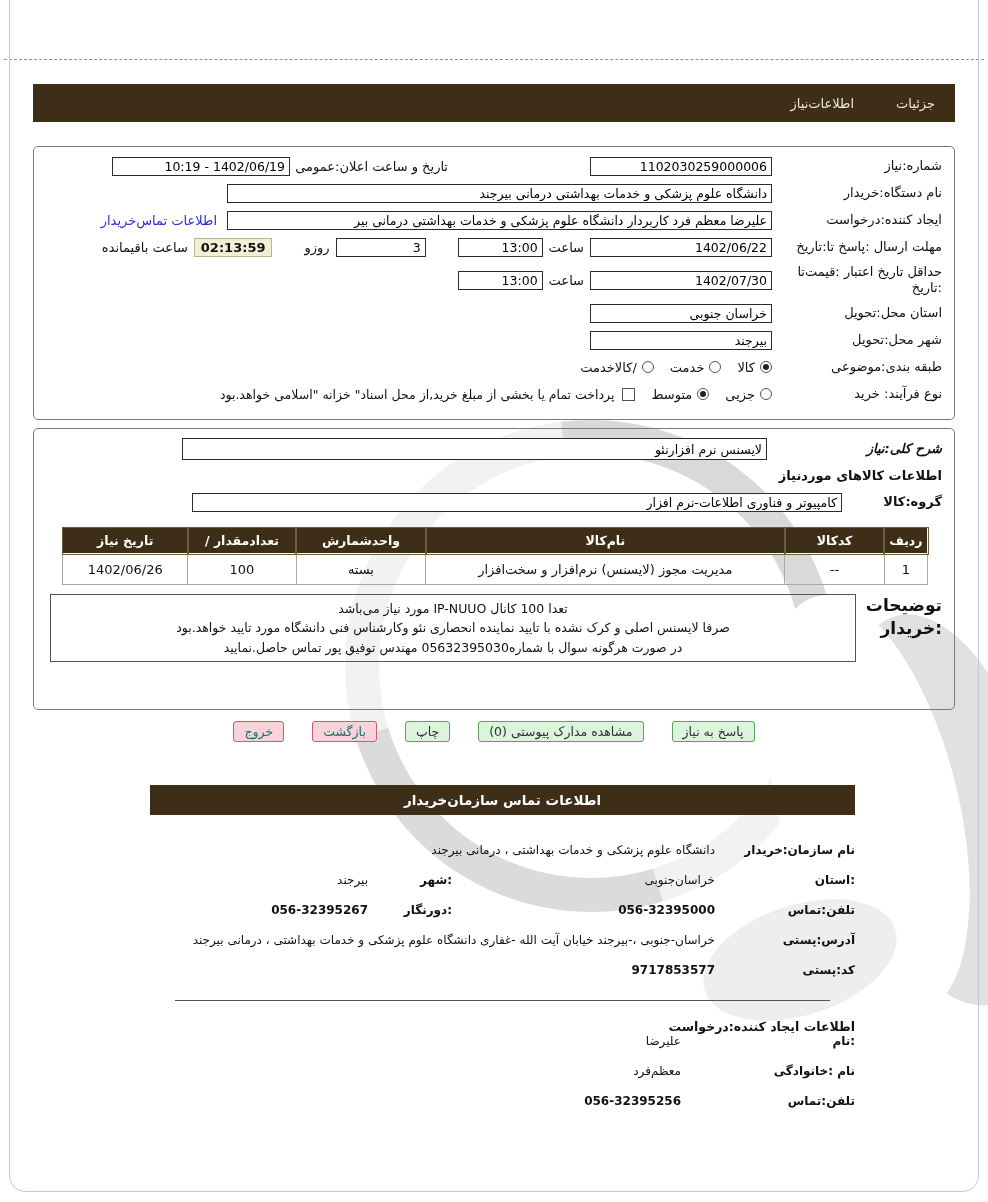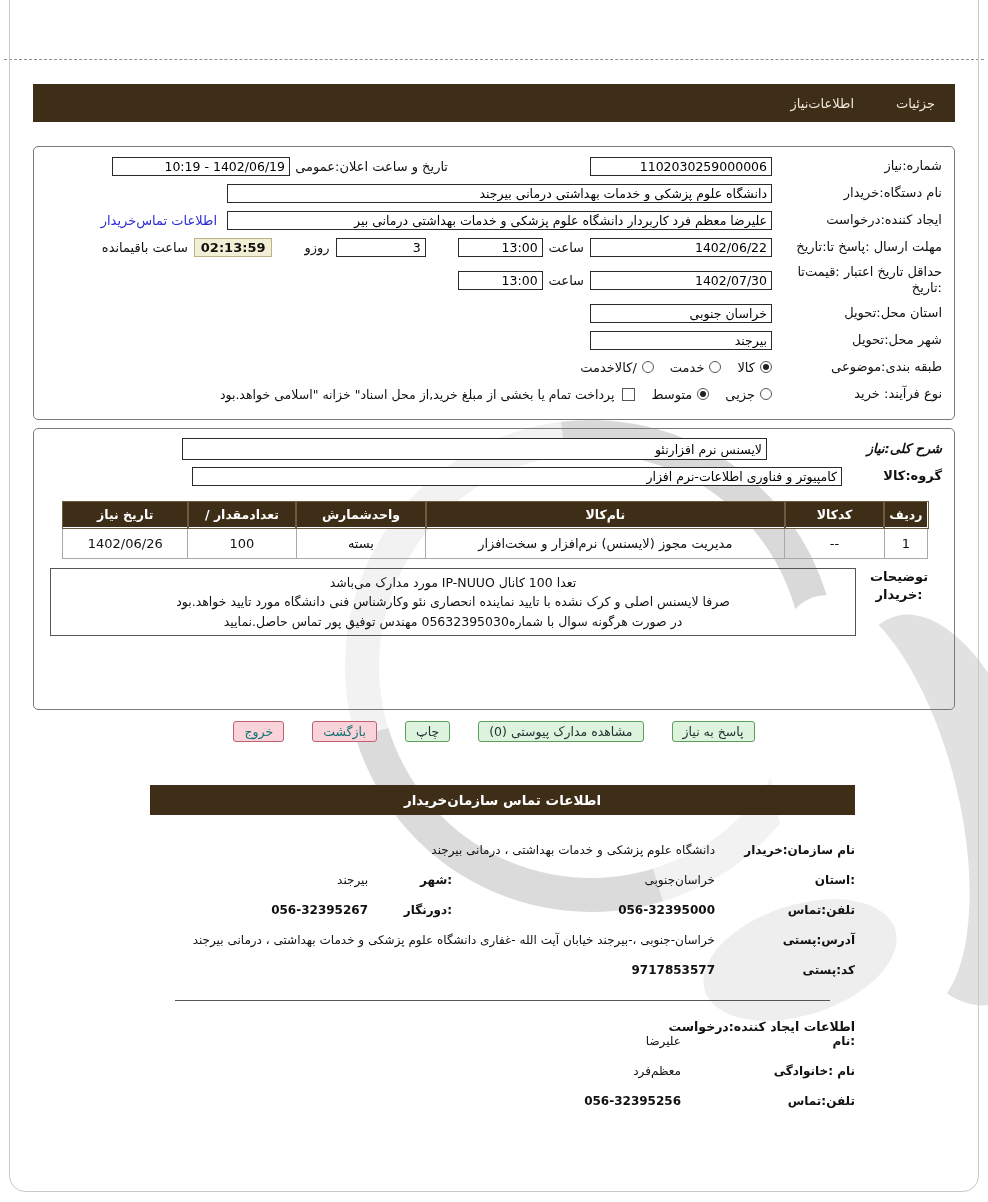--- a/index.html
+++ b/index.html
@@ -48,21 +48,21 @@
   .optlab { margin-left:16px; font-size:13px; }
   .note-txt { font-size:12.5px; }
 
   .items-title { font-weight:bold; font-size:13px; margin:8px 0 9px; }
   table.goods { border-collapse:collapse; width:calc(100% - 30px); margin:14px 14px 0 16px; }
   table.goods th { background:#3e2e18; color:#fff; border:1px solid #fff; outline:1px solid #6b5b41; font-size:12.5px; font-weight:bold; height:26px; padding:1px 4px; }
   table.goods td { border:1px solid #a9a9a9; font-size:13px; text-align:center; height:31px; padding:2px 6px; background:#fff0; }
   .col-row { width:5%; } .col-code { width:11.5%; } .col-name { width:41.5%; } .col-unit { width:15%; } .col-qty { width:12.5%; } .col-date { width:14.5%; }
 
   .notes-row { display:flex; align-items:flex-start; margin-top:9px; }
-  .notes-lab { flex:0 0 86px; font-weight:bold; font-size:13px; line-height:1.35;text-align:center; }
+  .notes-lab { flex:0 0 86px; font-weight:bold; font-size:17px; line-height:1.35; }
   .notes-box { flex:1; border:1px solid #555; min-height:60px; padding:4px 8px; text-align:center; font-size:12.5px; line-height:1.55; margin-left:4px; background:#fff0; }
 
   .btnrow { position:absolute; top:721px; left:0; right:0; display:flex; justify-content:center; gap:28px; z-index:3; }
   .btn { height:21px; padding:1px 10px; font-family:"DejaVu Sans",sans-serif; font-size:12.5px; border-radius:3px; cursor:pointer; line-height:1.2; }
   .btn-green { background:#ddf3dd; border:1px solid #5ba05b; color:#233; }
   .btn-pink { background:#f9d2da; border:1px solid #c06070; color:#0f766e; }
 
   .cbar { position:absolute; top:785px; right:133px; width:705px; height:30px; background:#3e2e18; color:#ffffff;
           display:flex; align-items:center; justify-content:center; font-size:13.5px; font-weight:bold; z-index:3; }
   .contact { position:absolute; top:843px; right:133px; width:705px; z-index:2; font-size:12px; }
@@ -169,20 +169,21 @@
 
   </div>
 
   <div class="box box2">
 
     <div class="frow">
       <span class="lbl lblb lbl-desc">شرح کلی:نیاز</span>
       <input class="in in-tall w585" readonly="" value="لایسنس نرم افزارنئو" style="">
     </div>
 
+    <div class="items-title">اطلاعات کالاهای موردنیاز</div>
 
     <div class="frow">
       <span class="lbl lblb lbl-group">گروه:کالا</span>
       <input class="in w650" readonly="" value="کامپیوتر و فناوری اطلاعات-نرم افزار" style="">
     </div>
 
     <table class="goods">
       <thead>
         <tr>
           <th class="col-row">ردیف</th>
@@ -201,21 +202,21 @@
           <td>بسته</td>
           <td>100</td>
           <td>1402/06/26</td>
         </tr>
       </tbody>
     </table>
 
     <div class="notes-row">
       <span class="notes-lab">توضیحات :خریدار</span>
       <div class="notes-box">
-        <div>تعدا 100 کانال IP-NUUO مورد مدارک می‌باشد</div>
+        <div>تعدا 100 کانال IP-NUUO مورد نیاز می‌باشد</div>
         <div>صرفا لایسنس اصلی و کرک نشده با تایید نماینده انحصاری نئو وکارشناس فنی دانشگاه مورد تایید خواهد.بود</div>
         <div>در صورت هرگونه سوال با شماره05632395030 مهندس توفیق پور تماس حاصل.نمایید</div>
       </div>
     </div>
 
   </div>
 
   <div class="btnrow">
     <button class="btn btn-green">پاسخ به نیاز</button>
     <button class="btn btn-green">مشاهده مدارک پیوستی (0)</button>

